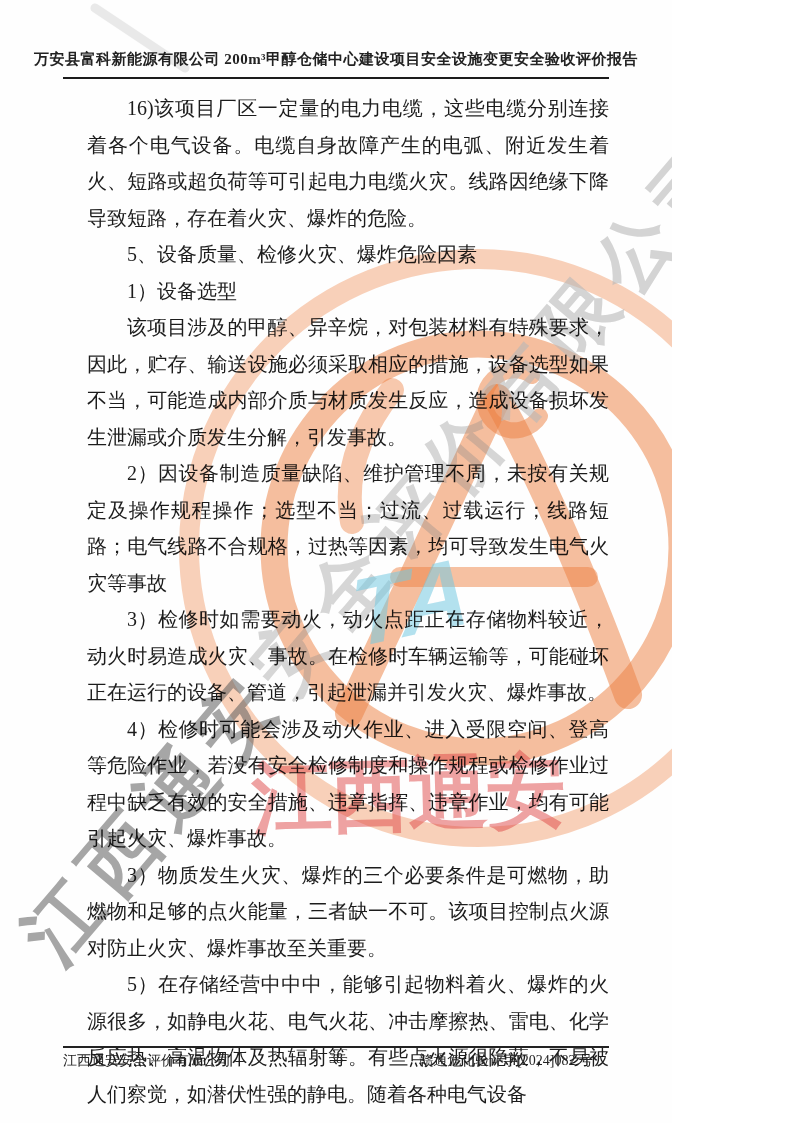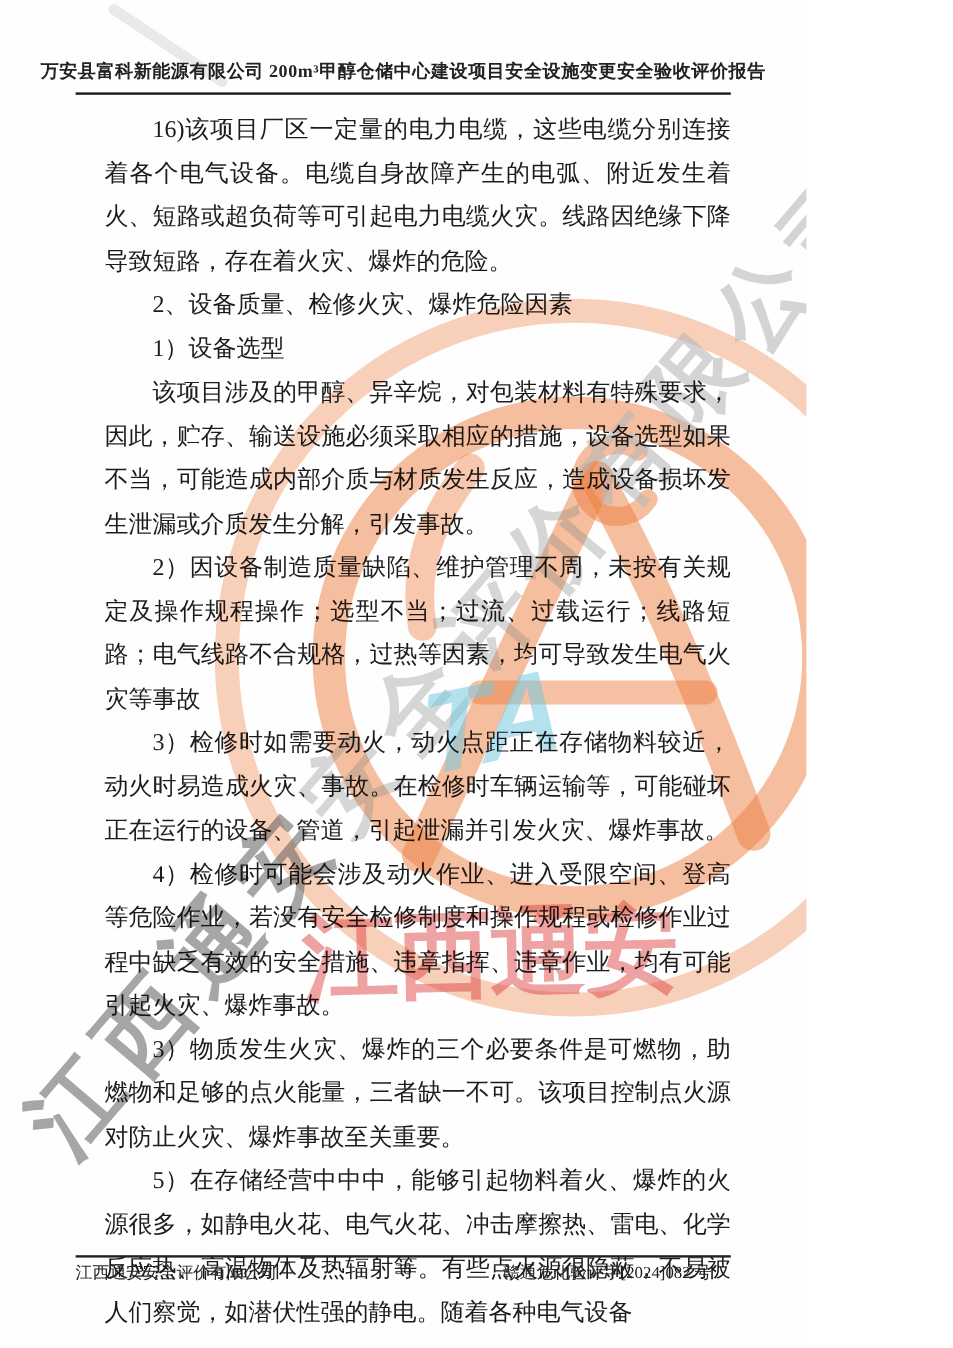--- a/index.html
+++ b/index.html
@@ -87,21 +87,21 @@
 </head>
 <body>
 
 <div class="page">
 
   <div class="header-title">万安县富科新能源有限公司 200m³甲醇仓储中心建设项目安全设施变更安全验收评价报告</div>
   <div class="header-rule"></div>
 
   <div class="body-text">
       <p class="para">16)该项目厂区一定量的电力电缆，这些电缆分别连接着各个电气设备。电缆自身故障产生的电弧、附近发生着火、短路或超负荷等可引起电力电缆火灾。线路因绝缘下降导致短路，存在着火灾、爆炸的危险。</p>
-      <p class="para">2、设备质量、检修火灾、爆炸危险因素</p>
+      <p class="para">5、设备质量、检修火灾、爆炸危险因素</p>
       <p class="para">1）设备选型</p>
       <p class="para">该项目涉及的甲醇、异辛烷，对包装材料有特殊要求，因此，贮存、输送设施必须采取相应的措施，设备选型如果不当，可能造成内部介质与材质发生反应，造成设备损坏发生泄漏或介质发生分解，引发事故。</p>
       <p class="para">2）因设备制造质量缺陷、维护管理不周，未按有关规定及操作规程操作；选型不当；过流、过载运行；线路短路；电气线路不合规格，过热等因素，均可导致发生电气火灾等事故</p>
       <p class="para">3）检修时如需要动火，动火点距正在存储物料较近，动火时易造成火灾、事故。在检修时车辆运输等，可能碰坏正在运行的设备、管道，引起泄漏并引发火灾、爆炸事故。</p>
       <p class="para">4）检修时可能会涉及动火作业、进入受限空间、登高等危险作业，若没有安全检修制度和操作规程或检修作业过程中缺乏有效的安全措施、违章指挥、违章作业，均有可能引起火灾、爆炸事故。</p>
       <p class="para">3）物质发生火灾、爆炸的三个必要条件是可燃物，助燃物和足够的点火能量，三者缺一不可。该项目控制点火源对防止火灾、爆炸事故至关重要。</p>
       <p class="para">5）在存储经营中中中，能够引起物料着火、爆炸的火源很多，如静电火花、电气火花、冲击摩擦热、雷电、化学反应热、高温物体及热辐射等。有些点火源很隐蔽，不易被人们察觉，如潜伏性强的静电。随着各种电气设备</p>
     </div>
 
   <div class="wm-layer">

